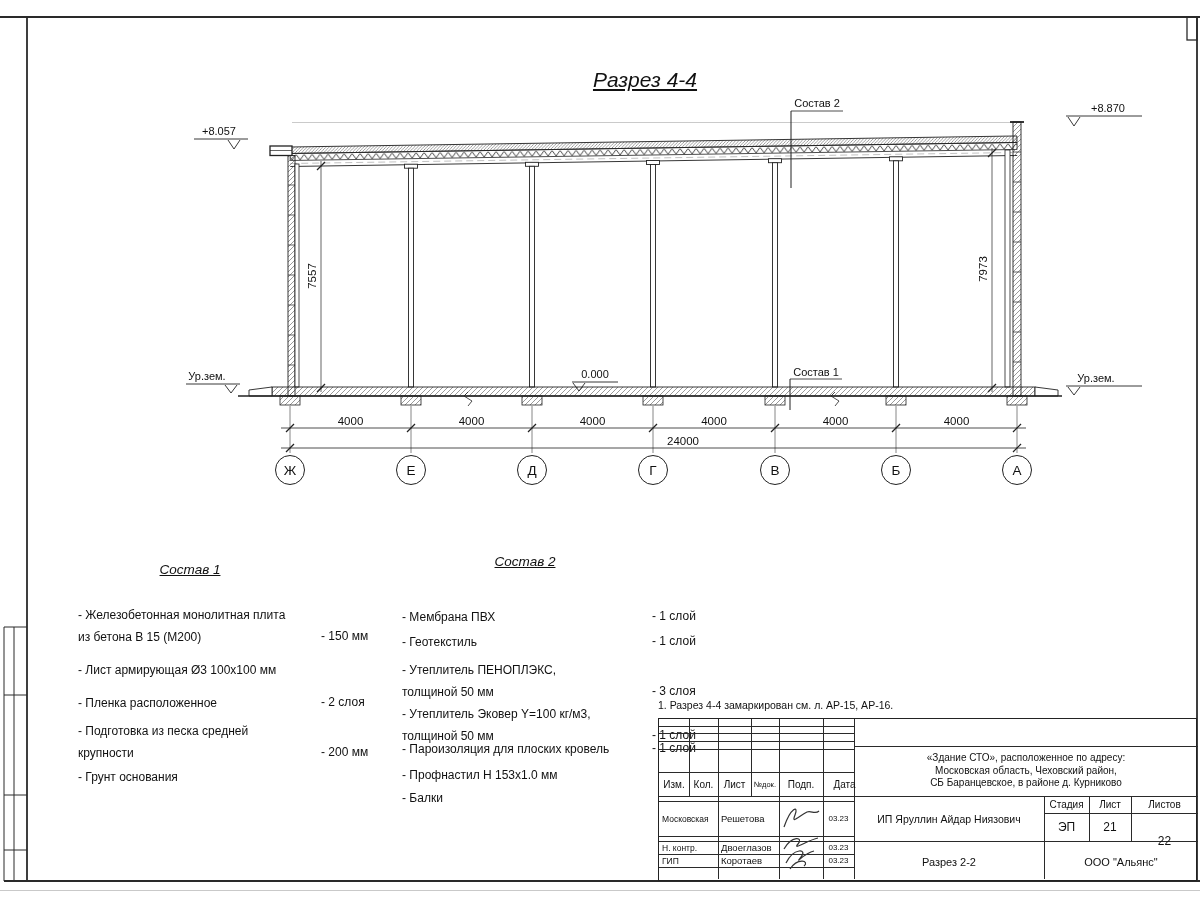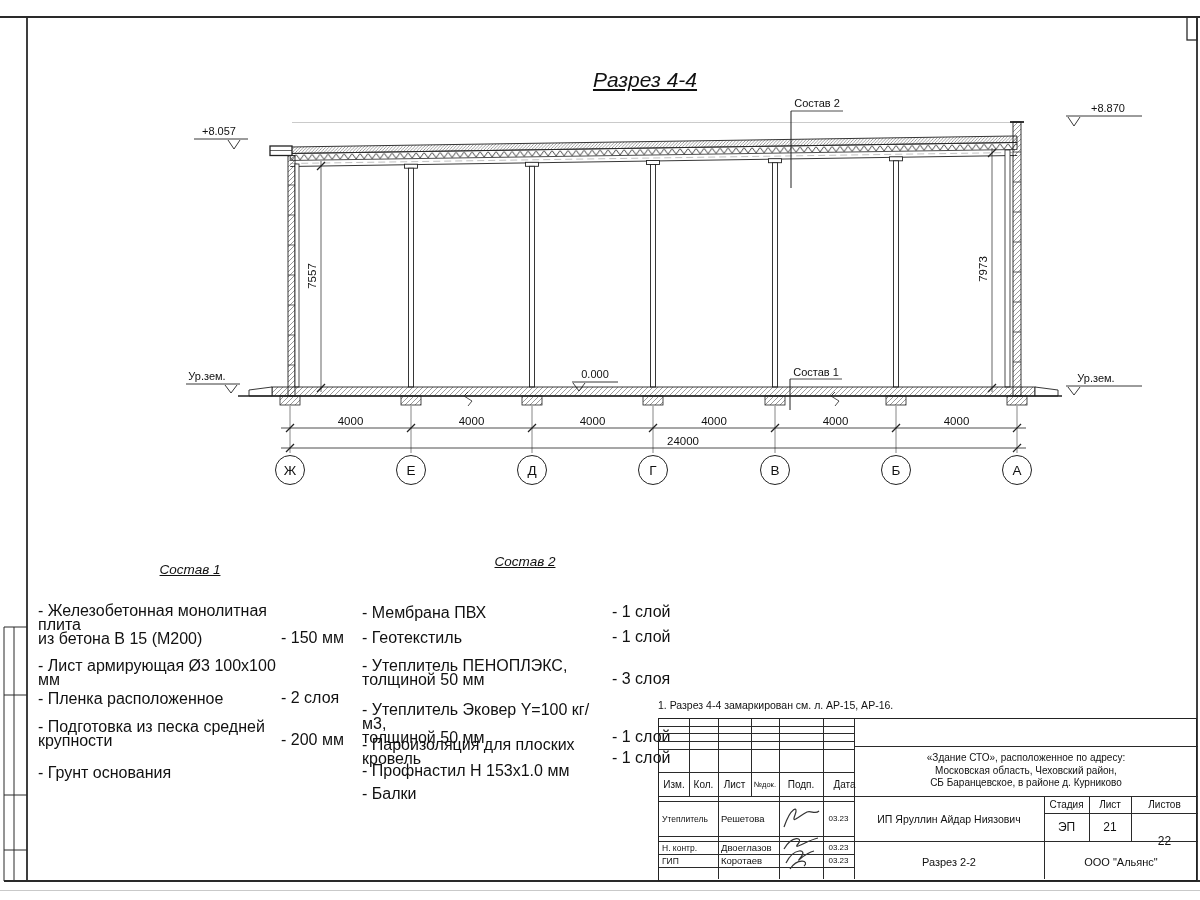--- a/index.html
+++ b/index.html
@@ -3,21 +3,21 @@
 <meta charset="utf-8">
 <style>
   html,body{margin:0;padding:0;background:#e8e8e8;}
   .page{position:relative;width:1200px;height:900px;background:#ffffff;
         font-family:"Liberation Sans",sans-serif;color:#111;overflow:hidden;}
   .abs{position:absolute;}
   svg text{font-family:"Liberation Sans",sans-serif;fill:#111;stroke:none;}
   .dheading{position:absolute;font-style:italic;text-decoration:underline;
             text-align:center;color:#111;}
   .note{position:absolute;font-size:10.5px;color:#111;white-space:nowrap;}
-  .mat-item{position:absolute;font-size:16px;line-height:14px;color:#111;}
+  .mat-item{position:absolute;font-size:12px;line-height:22px;color:#111;margin-left:40px;}
   .mat-item .name{display:inline-block;white-space:pre-line;width:238px;vertical-align:bottom;}
   .mat-item .val{position:absolute;bottom:1px;white-space:nowrap;}
   .s1 .val{left:243px;} .s2 .val{left:250px;}
   
   .tb{position:absolute;left:658px;top:718px;width:539px;height:163px;
       border:1.6px solid #222;box-sizing:border-box;}
   .ln{position:absolute;background:#2a2a2a;}
   .cell{position:absolute;display:flex;align-items:center;justify-content:center;
         text-align:center;color:#111;box-sizing:border-box;}
   .cell.left{justify-content:flex-start;text-align:left;padding-left:3px;}
@@ -343,21 +343,21 @@
     <div class="ln" style="left:385px;top:94px;width:154px;height:1px;"></div>
     <div class="ln" style="left:195px;top:122px;width:344px;height:1.4px;"></div>
 
     <div class="cell" style="left:0;top:53px;width:30px;height:24px;font-size:10px;">Изм.</div>
     <div class="cell" style="left:30px;top:53px;width:29px;height:24px;font-size:10px;">Кол.</div>
     <div class="cell" style="left:59px;top:53px;width:33px;height:24px;font-size:10px;">Лист</div>
     <div class="cell" style="left:92px;top:53px;width:28px;height:24px;font-size:7.5px;">№док.</div>
     <div class="cell" style="left:120px;top:53px;width:44px;height:24px;font-size:10px;">Подп.</div>
     <div class="cell" style="left:164px;top:53px;width:31px;height:24px;font-size:10px;padding-left:12px;">Дата</div>
 
-    <div class="cell left" style="left:0;top:82px;width:59px;height:35px;font-size:8.5px;">Утеплитель</div>
+    <div class="cell left" style="left:0;top:82px;width:59px;height:35px;font-size:8.5px;">Московская</div>
     <div class="cell left" style="left:59px;top:82px;width:61px;height:35px;font-size:9.5px;">Решетова</div>
     <div class="cell" style="left:164px;top:82px;width:31px;height:35px;font-size:8px;">03.23</div>
     <div class="cell left" style="left:0;top:122px;width:59px;height:13px;font-size:8.5px;">Н. контр.</div>
     <div class="cell left" style="left:59px;top:122px;width:61px;height:13px;font-size:9.5px;">Двоеглазов</div>
     <div class="cell" style="left:164px;top:122px;width:31px;height:13px;font-size:8px;">03.23</div>
     <div class="cell left" style="left:0;top:135px;width:59px;height:13px;font-size:8.5px;">ГИП</div>
     <div class="cell left" style="left:59px;top:135px;width:61px;height:13px;font-size:9.5px;">Коротаев</div>
     <div class="cell" style="left:164px;top:135px;width:31px;height:13px;font-size:8px;">03.23</div>
 
     <svg class="abs" style="left:121px;top:84px;" width="42" height="32" viewBox="0 0 42 32">

